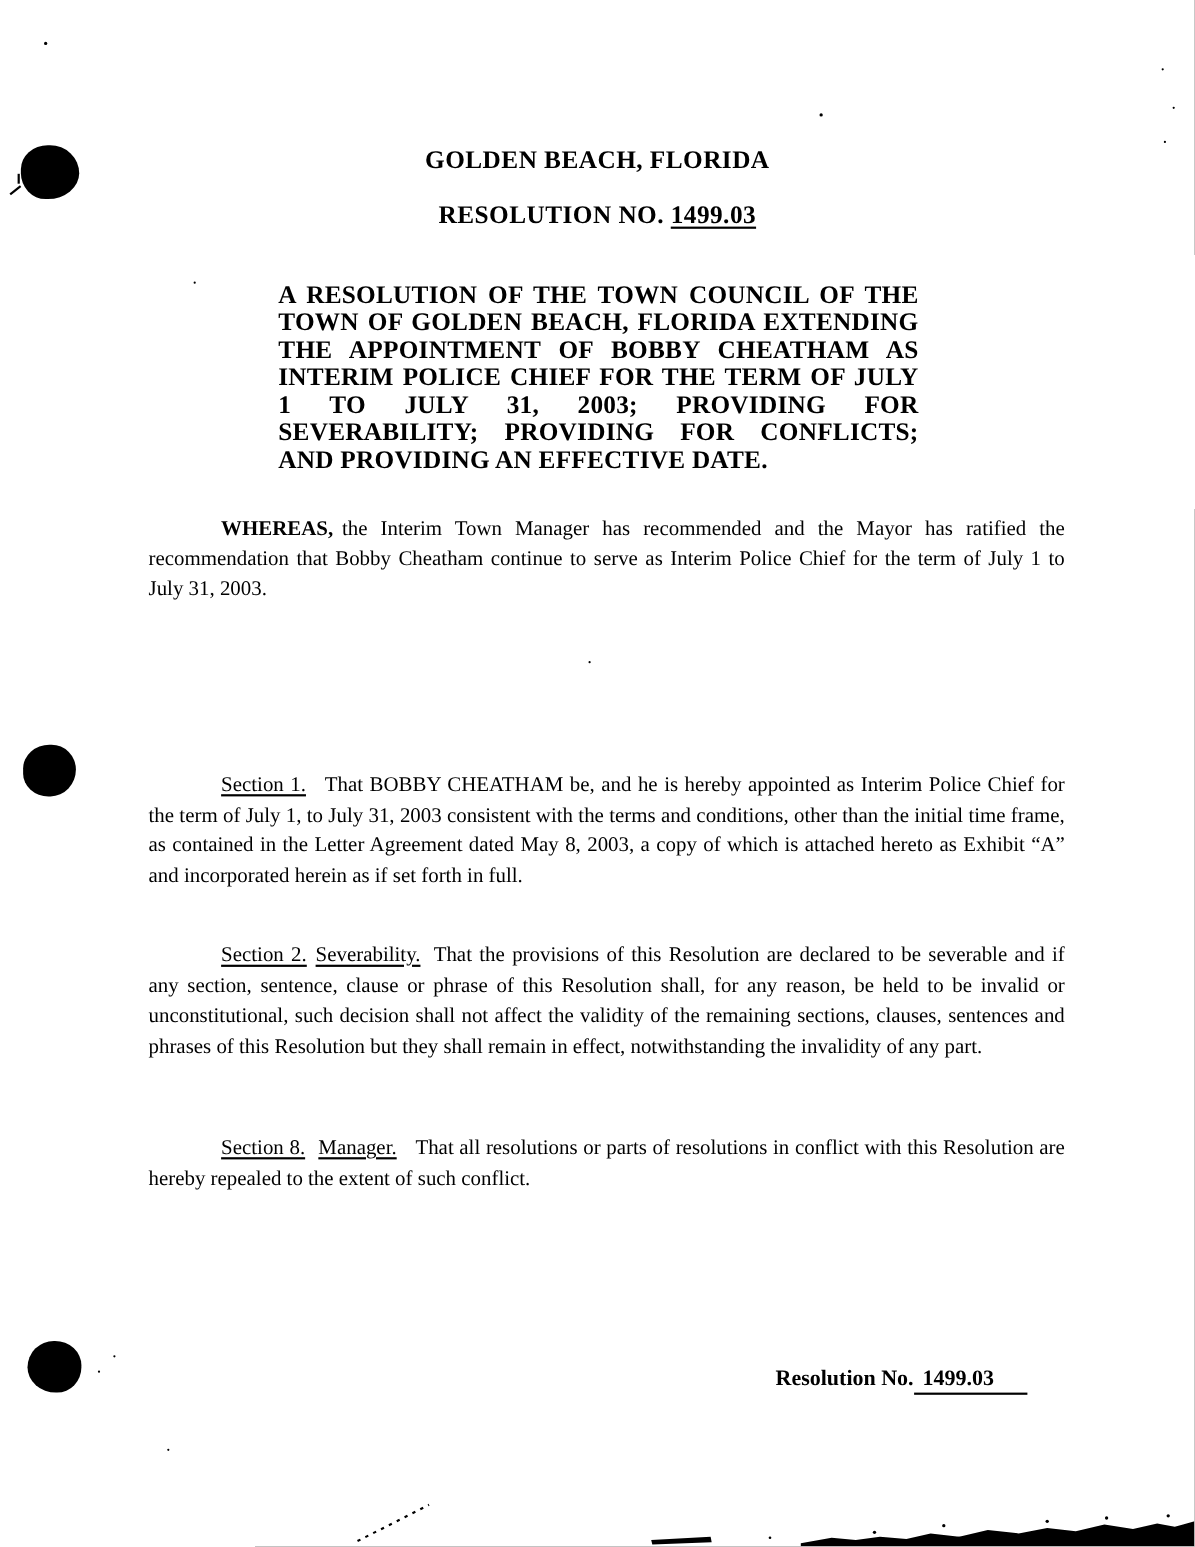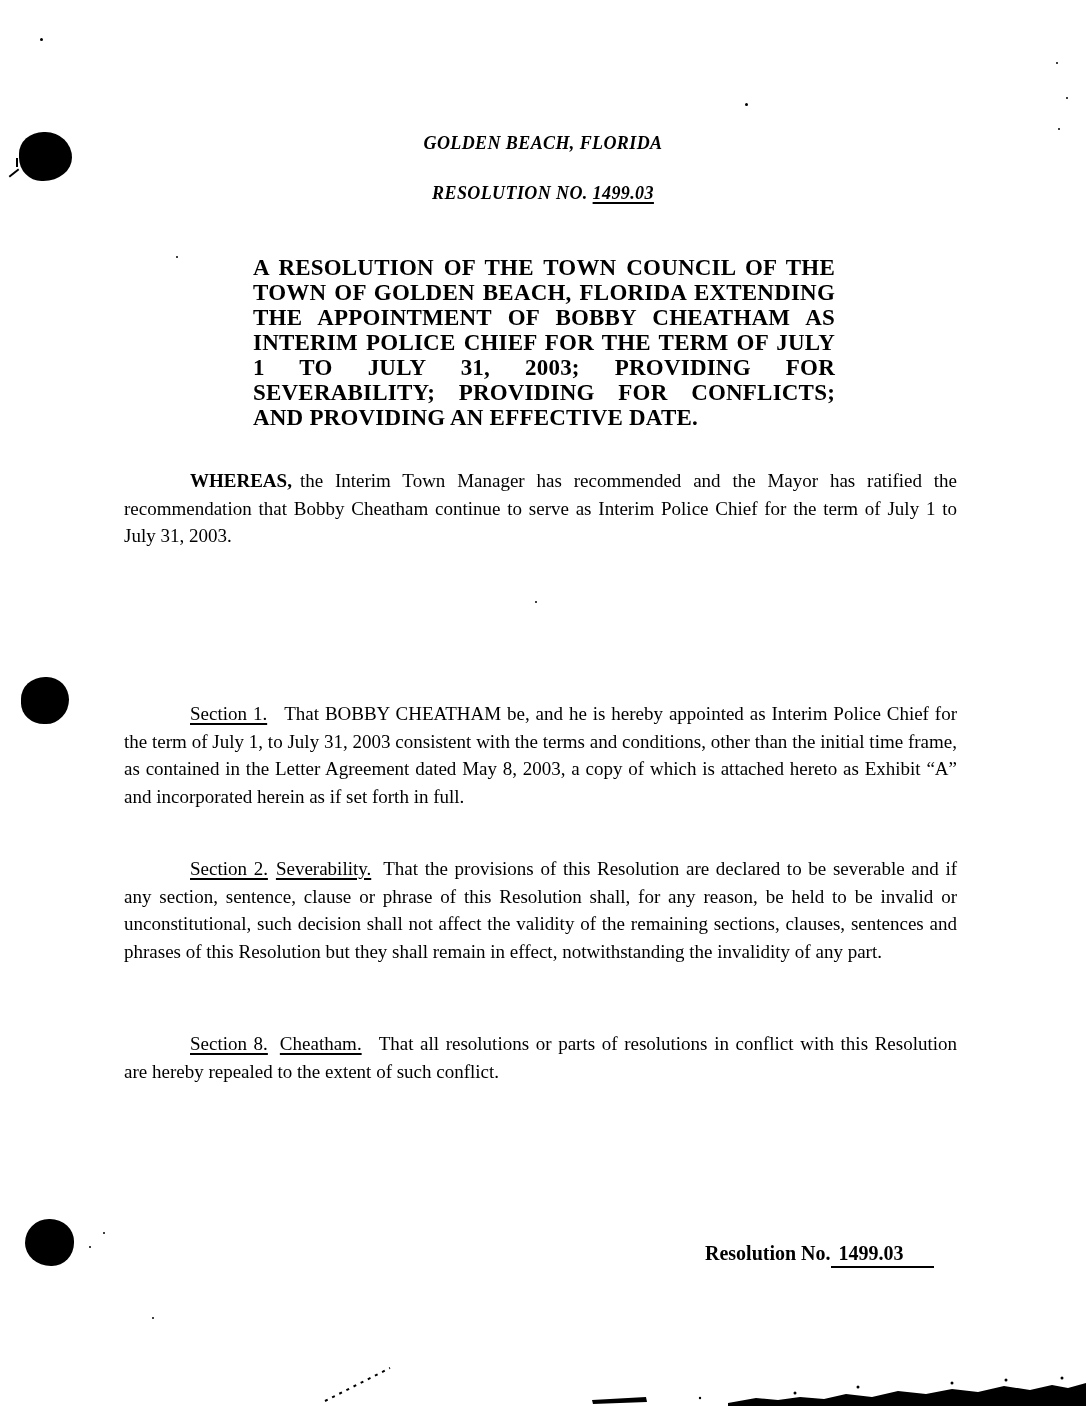--- a/index.html
+++ b/index.html
@@ -7,29 +7,29 @@
     position:relative;
     width:1086px;height:1406px;
     background:#ffffff;
     margin:0 auto;
     overflow:hidden;
     font-family:"Liberation Serif","DejaVu Serif",serif;
     color:#000;
   }
   .abs{position:absolute;}
   .center{left:0;right:0;text-align:center;}
-  .hdr{font-weight:bold;font-size:18px;letter-spacing:.4px;font-style:italic;}
+  .hdr{font-weight:bold;font-size:23px;letter-spacing:.4px;}
   .title{
     left:253px;width:582px;
     font-weight:bold;font-size:23px;line-height:25px;
     text-align:justify;text-align-last:left;
     letter-spacing:.2px;
   }
   .para{
-    left:124px;width:833px;
+    left:135px;width:833px;
     font-size:19px;line-height:27.5px;
     text-align:justify;text-align-last:left;
   }
   .indent{text-indent:66px;}
   .b{font-weight:bold;}
   .u{text-decoration:underline;text-decoration-thickness:1.5px;text-underline-offset:3px;}
   .seclbl{font-weight:normal;text-decoration:underline;text-decoration-thickness:1.8px;text-underline-offset:3px;}
   .gap-lg{display:inline-block;width:17px;}
   .gap-md{display:inline-block;width:12px;}
   .gap-sm{display:inline-block;width:8px;}
@@ -92,21 +92,21 @@
 
   <p class="abs para indent" style="top:700px;margin:0">
     <span class="seclbl">Section 1.</span><span class="gap-lg"></span><span>That BOBBY CHEATHAM be, and he is hereby appointed as Interim Police Chief for the term of July 1, to July 31, 2003 consistent with the terms and conditions, other than the initial time frame, as contained in the Letter Agreement dated May 8, 2003, a copy of which is attached hereto as Exhibit “A” and incorporated herein as if set forth in full.</span>
   </p>
 
   <p class="abs para indent" style="top:855px;margin:0">
     <span class="seclbl">Section 2.</span><span class="gap-sm"></span><span class="u">Severability.</span><span class="gap-md"></span><span>That the provisions of this Resolution are declared to be severable and if any section, sentence, clause or phrase of this Resolution shall, for any reason, be held to be invalid or unconstitutional, such decision shall not affect the validity of the remaining sections, clauses, sentences and phrases of this Resolution but they shall remain in effect, notwithstanding the invalidity of any part.</span>
   </p>
 
   <p class="abs para indent" style="top:1030px;margin:0">
-    <span class="seclbl">Section 8.</span><span class="gap-md"></span><span class="u">Cheatham.</span><span class="gap-lg"></span><span>That all resolutions or parts of resolutions in conflict with this Resolution are hereby repealed to the extent of such conflict.</span>
+    <span class="seclbl">Section 8.</span><span class="gap-md"></span><span class="u">Manager.</span><span class="gap-lg"></span><span>That all resolutions or parts of resolutions in conflict with this Resolution are hereby repealed to the extent of such conflict.</span>
   </p>
 
 
   <div class="abs footer" style="top:1242px">
     <span>Resolution No.</span><span class="num">1499.03</span>
   </div>
 
   <svg class="artifacts" viewBox="0 0 1086 50">
     <polygon fill="#000" points="728,47 756,42 778,44 800,41 824,43 846,38 872,41 898,35 926,38 952,33 978,36 1004,30 1030,34 1052,29 1068,32 1086,27 1086,50 728,50"></polygon>
     <polygon fill="#000" points="845,44 872,41 900,43 930,40 955,43 955,48 845,48"></polygon>

